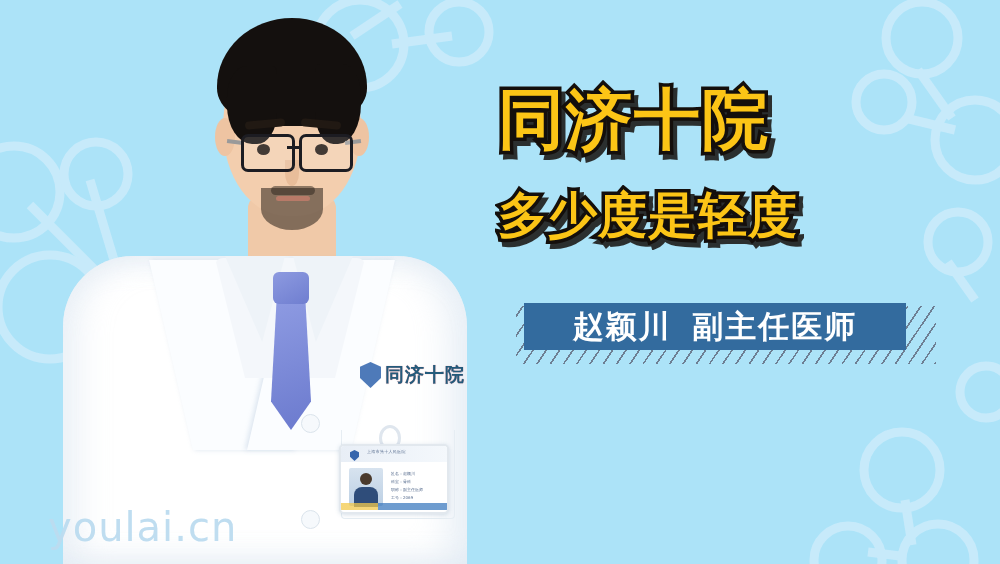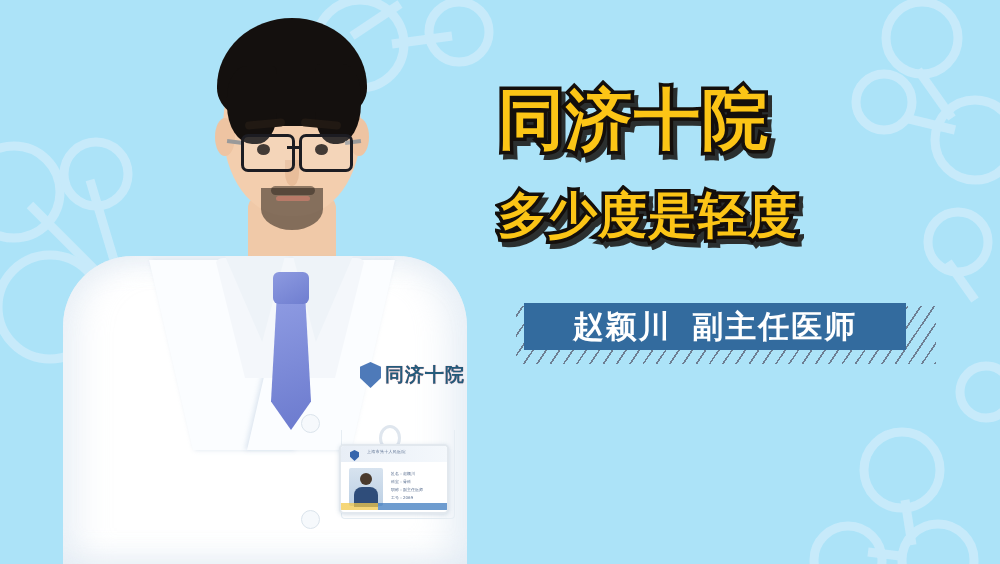--- a/index.html
+++ b/index.html
@@ -314,14 +314,15 @@
     <div class="hl-line l1">同济十院</div>
     <div class="hl-line l2">多少度是轻度</div>
   </div>
 
   <div class="hatch"></div>
   <div class="banner">
     <div class="banner-text">赵颖川  副主任医师</div>
   </div>
 
 
+  <div class="watermark">youlai.cn</div>
 
 </div>
 
 </body></html>

